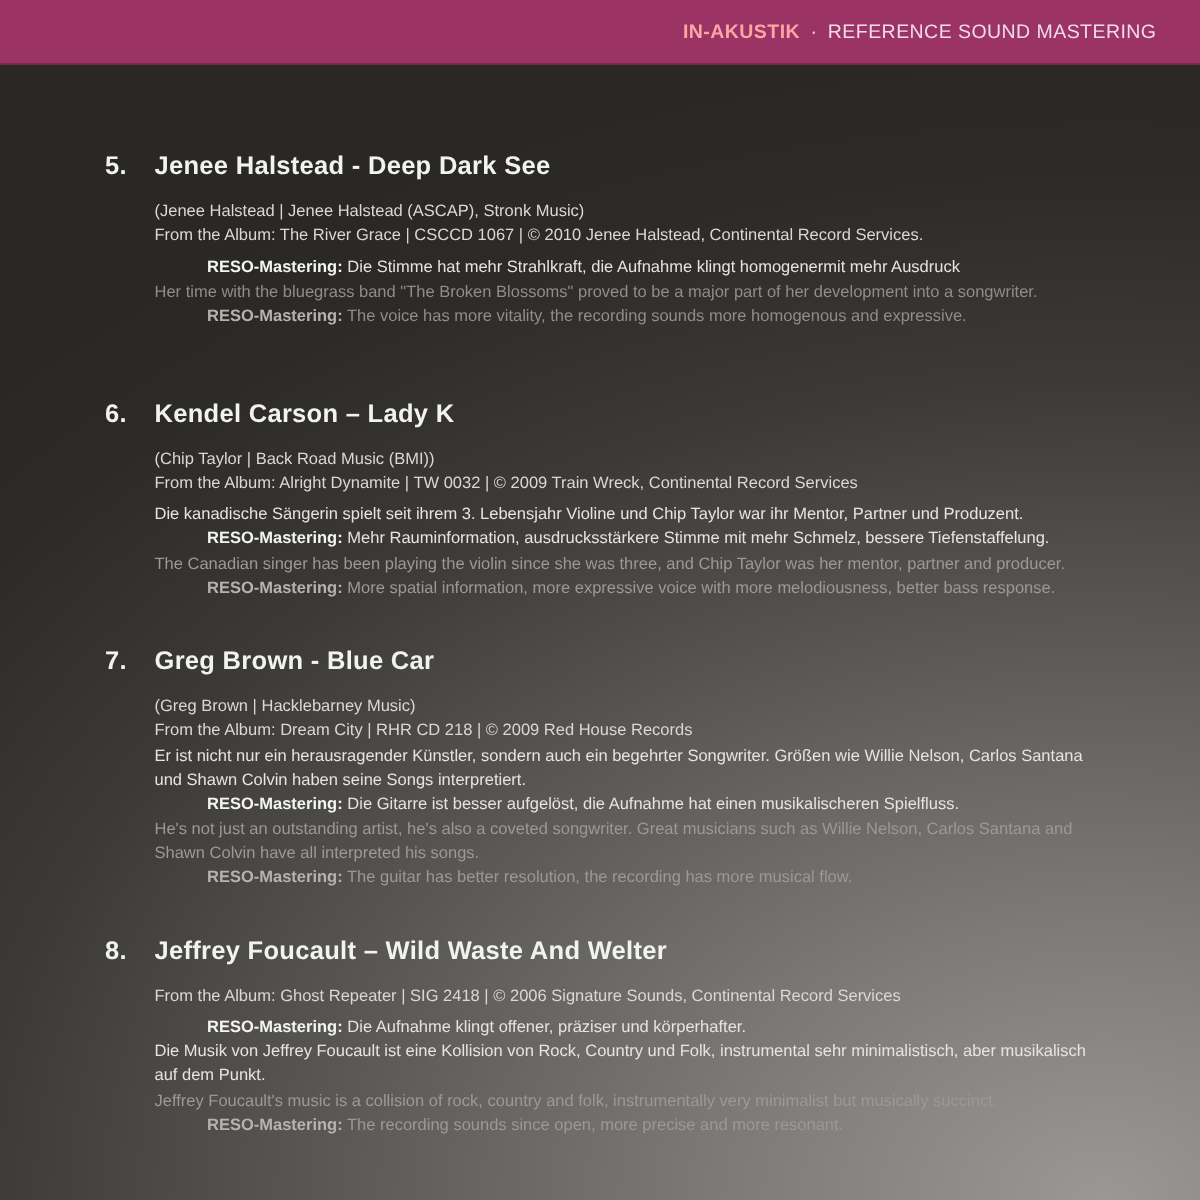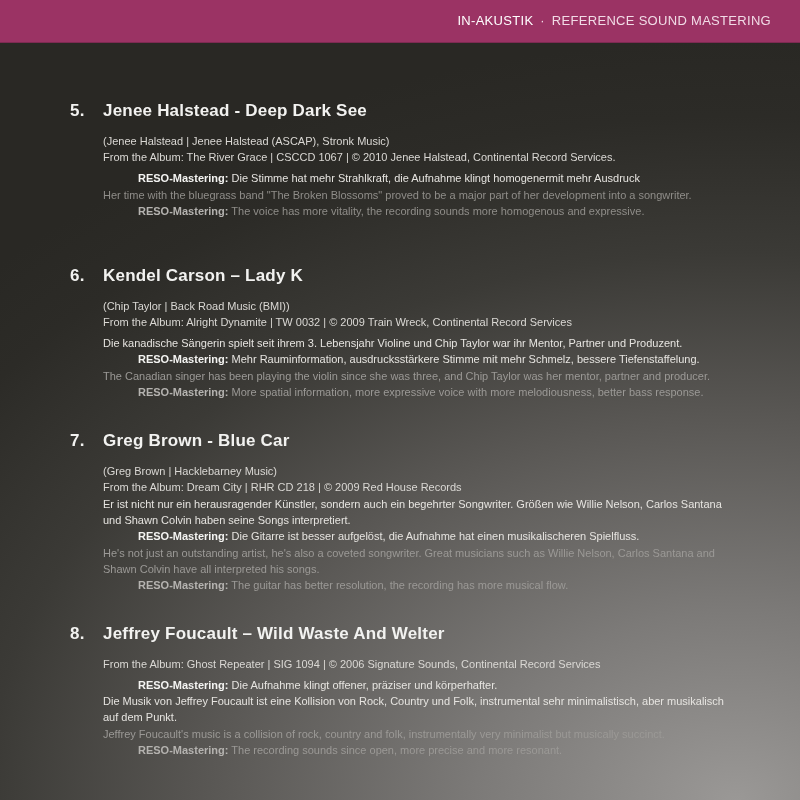--- a/index.html
+++ b/index.html
@@ -12,21 +12,21 @@
     position: absolute; left: 0; top: 0; width: 800px; height: 43px;
     background: #9b3364;
     border-bottom: 1px solid #7d2a52;
     box-sizing: border-box;
   }
   .header-text {
     position: absolute; right: 29px; top: 13px;
     font-size: 13px; letter-spacing: 0.3px; color: #f1dbe6;
     white-space: nowrap;
   }
-  .header-text .brand { font-weight: normal; color: #ffffff; margin-top: 12px; }
+  .header-text .brand { font-weight: bold; color: #fca5a5; margin-top: 12px; }
   .header-text .sep { margin: 0 3px; }
   .track {
     position: absolute; left: 70px; width: 660px;
   }
   .track-heading {
     display: flex; align-items: baseline;
     font-size: 17px; font-weight: bold; color: #f2f2f0; letter-spacing: 0.2px;
     margin: 0 0 10px 0; height: 22px;
   }
   .track-num { width: 33px; }
@@ -105,21 +105,21 @@
     </div>
   </div>
 </div>
 
 <div class="track" style="top:624px;">
   <div class="track-heading">
     <span class="track-num">8.</span>
     <span>Jeffrey Foucault – Wild Waste And Welter</span>
   </div>
   <div class="track-body">
-    <div class="credits">From the Album: Ghost Repeater | SIG 1094 | © 2006 Signature Sounds, Continental Record Services</div>
+    <div class="credits">From the Album: Ghost Repeater | SIG 2418 | © 2006 Signature Sounds, Continental Record Services</div>
     <div class="desc">
       <div><span class="reso-label">RESO-Mastering:</span> <span>Die Aufnahme klingt offener, präziser und körperhafter.</span></div>
       <div>Die Musik von Jeffrey Foucault ist eine Kollision von Rock, Country und Folk, instrumental sehr minimalistisch, aber musikalisch auf dem Punkt.</div>
     </div>
     <div class="desc-en">
       <div>Jeffrey Foucault's music is a collision of rock, country and folk, instrumentally very minimalist but musically succinct.</div>
       <div><span class="reso-label">RESO-Mastering:</span> <span>The recording sounds since open, more precise and more resonant.</span></div>
     </div>
   </div>
 </div>

